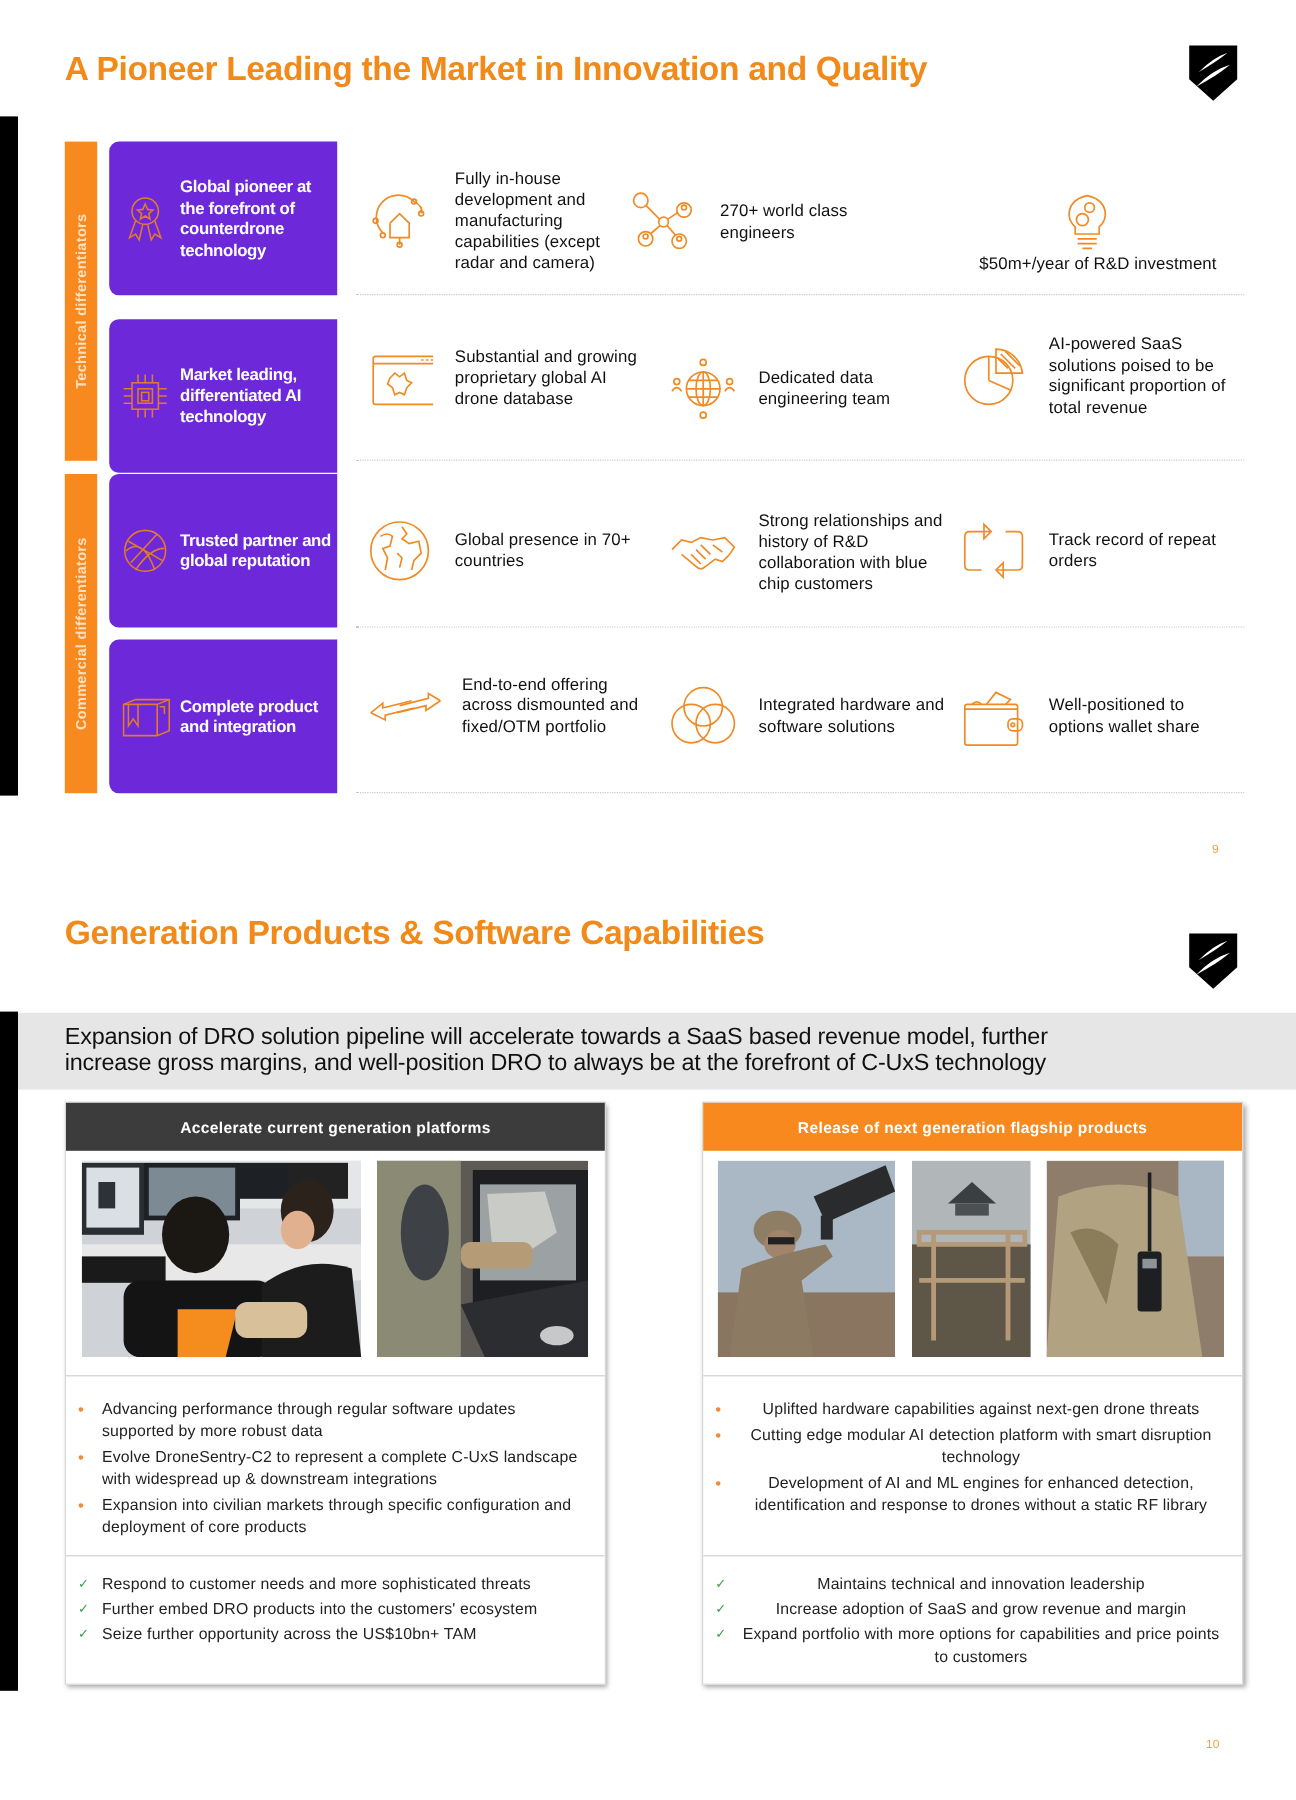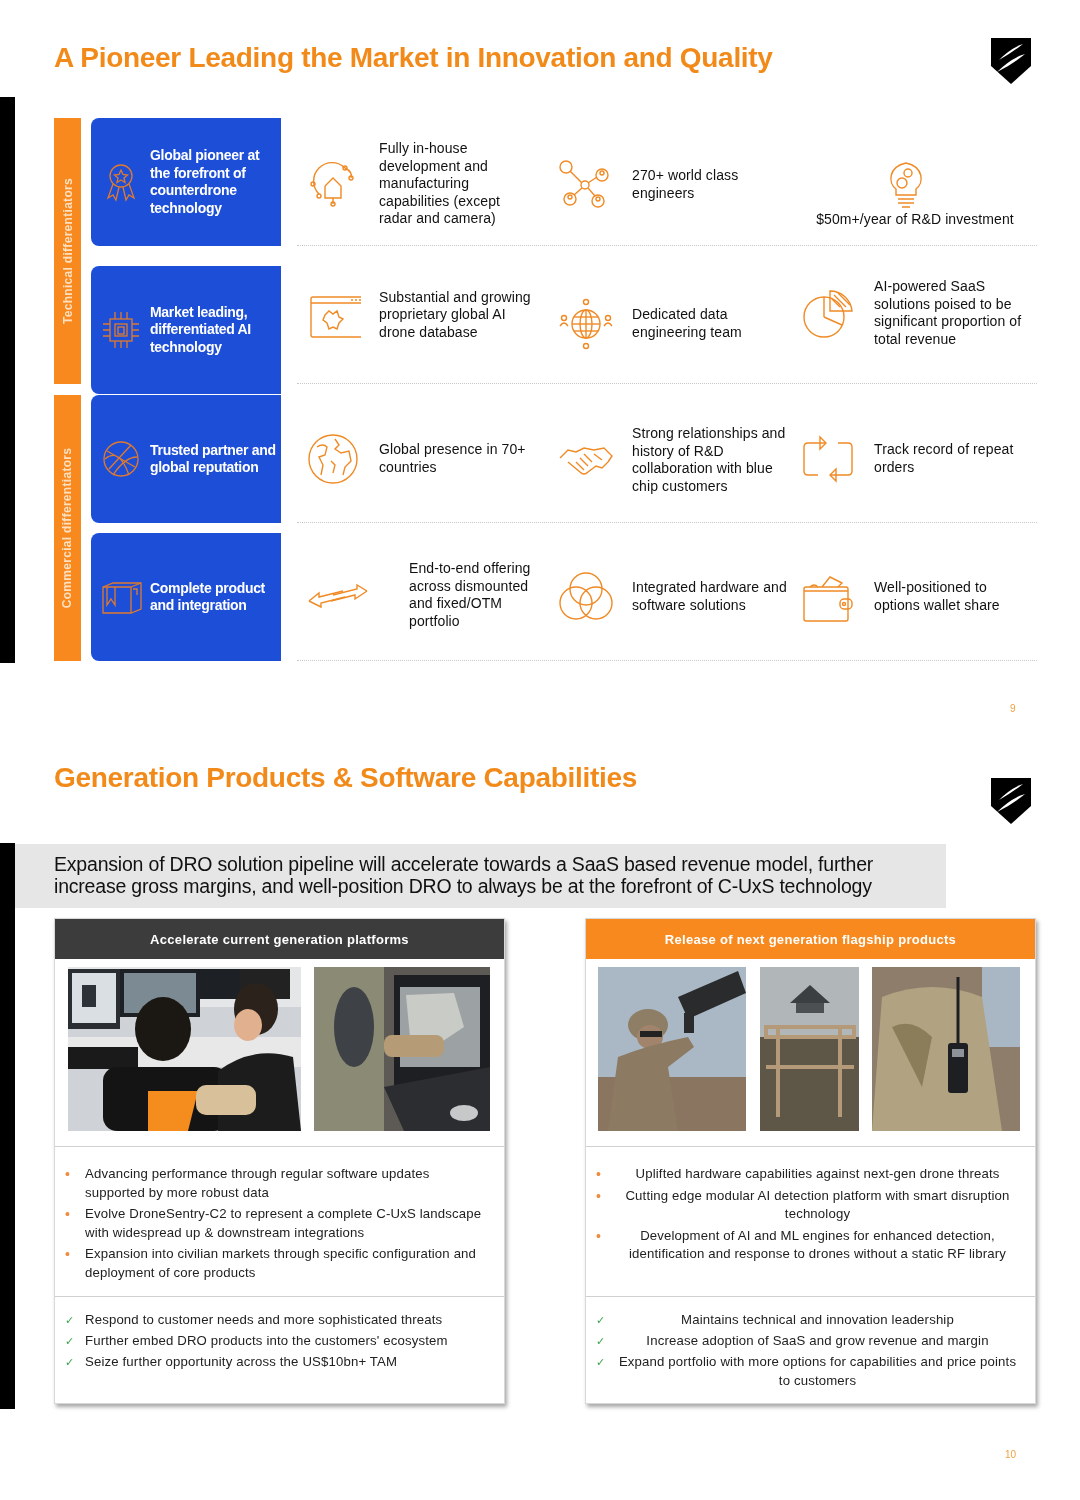--- a/index.html
+++ b/index.html
@@ -17,34 +17,34 @@
   .logo { position: absolute; width: 44px; height: 50px; }
   .logo1 { left: 989px; top: 36px; }
   .logo2 { left: 989px; top: 776px; }
 
   
   .side-label { position: absolute; left: 54px; width: 27px; background: #f7891f; display: flex; align-items: center; justify-content: center; }
   .side-label span { transform: rotate(-90deg); white-space: nowrap; color: #fde0c0; font-size: 12px; font-weight: bold; letter-spacing: 0.3px; }
   .side-label.tech { top: 118px; height: 266px; }
   .side-label.comm { top: 395px; height: 266px; }
 
-  .black-card { position: absolute; left: 91px; width: 190px; height: 128px; background: #1d4ed8; border-radius: 8px 0 0 8px; display: flex; align-items: center; padding-left: 8px; }
+  .black-card { position: absolute; left: 91px; width: 190px; height: 128px; background: #6d28d9; border-radius: 8px 0 0 8px; display: flex; align-items: center; padding-left: 8px; }
   .black-card .icon { width: 44px; height: 44px; flex: 0 0 44px; margin-right: 7px; }
   .black-card .txt { color: #fff; font-weight: bold; font-size: 14px; line-height: 17.5px; letter-spacing: -0.3px; }
 
   .feature { position: absolute; display: flex; align-items: center; }
   .feature .icon { width: 56px; height: 56px; flex: 0 0 56px; margin-right: 18px; }
   .feature .txt { font-weight: normal; font-size: 14px; line-height: 17.6px; color: #111; letter-spacing: 0.1px; }
 
   .dotted-sep { position: absolute; left: 297px; width: 740px; height: 0; border-top: 1.5px dotted #c9c9c9; }
 
   .page-num { position: absolute; color: #f0a040; font-size: 10px; }
 
   
-  .banner { position: absolute; left: 15px; top: 844px; width: 931px; height: 64px; background: #e6e6e6; padding: 9px 0 0 39px; font-size: 19.5px; line-height: 22px; color: #111; letter-spacing: -0.2px; }
+  .banner { position: absolute; left: 15px; top: 844px; width: 1065px; height: 64px; background: #e6e6e6; padding: 9px 0 0 39px; font-size: 19.5px; line-height: 22px; color: #111; letter-spacing: -0.2px; }
 
   .panel { position: absolute; top: 918px; width: 451px; height: 486px; background: #fff; border: 1px solid #d8d8d8; box-shadow: 2px 3px 4px rgba(0,0,0,0.35); }
   .panel.left { left: 54px; }
   .panel.right { left: 585px; text-align: center; }
   .panel-head { height: 40px; display: flex; align-items: center; justify-content: center; color: #fff; font-weight: bold; font-size: 13px; letter-spacing: 0.3px; }
   .panel.left .panel-head { background: #3c3c3c; }
   .panel.right .panel-head { background: #f7891f; }
   .photo-row { height: 188px; position: relative; border-bottom: 1.5px solid #d0d0d0; }
   .photo { position: absolute; top: 8px; height: 164px; overflow: hidden; }
   .bullets { padding: 18px 16px 0 30px; height: 150px; border-bottom: 1.5px solid #d0d0d0; }
@@ -94,21 +94,21 @@
       <circle cx="14" cy="40" r="2"></circle>
       <circle cx="28" cy="48" r="2"></circle>
       <circle cx="46" cy="22" r="2"></circle>
     <path d="M40 12 Q48 16 46 22"></path>
     <path d="M20 30 L28 22 L36 30 V42 H28 V48"></path>
     <path d="M20 30 V42 H28"></path>
   </svg>
   <div class="txt">Fully in-house development and manufacturing capabilities (except radar and camera)</div>
 </div>
 
-<div class="feature" style="left:558px; top:157px; width:230px;align-items:center;">
+<div class="feature" style="left:526px; top:157px; width:230px;align-items:center;">
   <svg class="icon" viewBox="0 0 56 56" fill="none" stroke="#f08a24" stroke-width="1.4">
     <circle cx="8" cy="10" r="6"></circle>
     <circle cx="27" cy="28" r="4"></circle>
     <line x1="12" y1="14" x2="24" y2="26"></line>
     <circle cx="44" cy="18" r="6"></circle>
       <circle cx="44" cy="16" r="2"></circle>
     <line x1="30" y1="26" x2="39" y2="20"></line>
     <circle cx="12" cy="42" r="6"></circle>
       <circle cx="12" cy="40" r="2"></circle>
     <line x1="24" y1="31" x2="16" y2="38"></line>
@@ -223,21 +223,21 @@
 <div class="black-card" style="top:533px">
   <svg class="icon" viewBox="0 0 44 44" fill="none" stroke="#e07a2c" stroke-width="1.3">
     <path d="M4 12 L14 8 H42 V34 L32 38 H4 Z"></path>
     <path d="M4 12 H32 V38 M32 12 L42 8"></path>
     <path d="M8 12 V30 L12 24 L16 30 V12"></path>
     <path d="M34 14 L38 14 L38 20"></path>
   </svg>
   <div class="txt">Complete product and integration</div>
 </div>
 
-<div class="feature" style="left:305px; top:560px; width:230px;gap:24px;">
+<div class="feature" style="left:305px; top:560px; width:230px;">
   <svg class="icon" viewBox="0 0 66 56" fill="none" stroke="#f08a24" stroke-width="1.4" style="width:66px;flex-basis:66px;margin-right:14px;">
     <path d="M4 34 L14 26 L14 30 L38 24"></path>
     <path d="M4 34 L16 40 L16 36 L40 30"></path>
     <path d="M62 24 L52 18 L52 22 L28 28"></path>
     <path d="M62 24 L50 32 L50 28 L26 34"></path>
   </svg>
   <div class="txt">End-to-end offering across dismounted and fixed/OTM portfolio</div>
 </div>
 
 <div class="feature" style="left:558px; top:569px; width:230px;">

